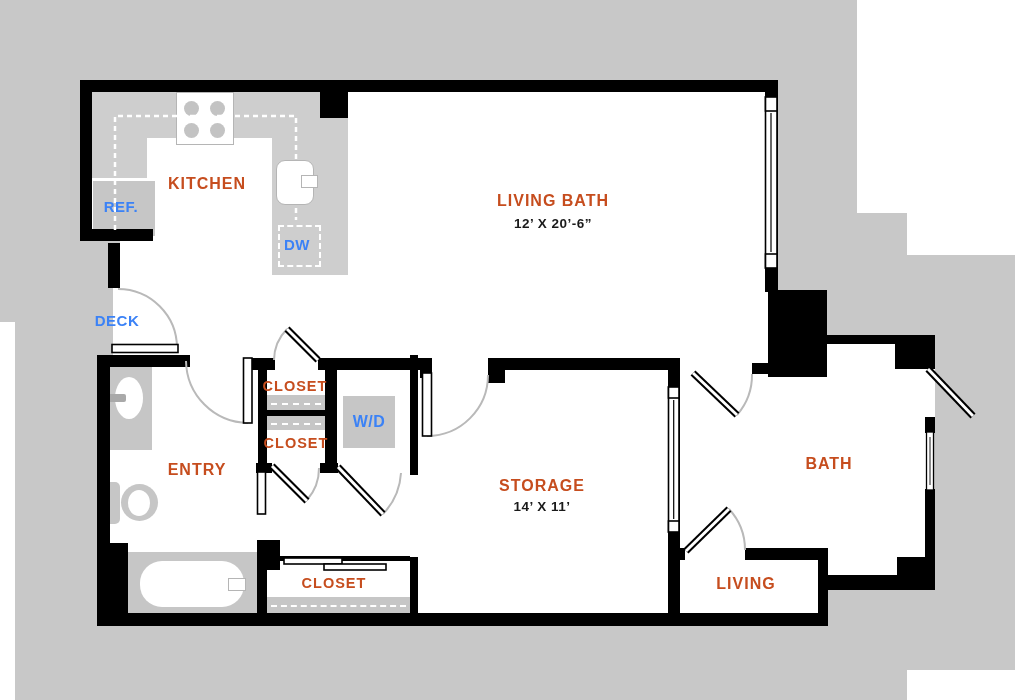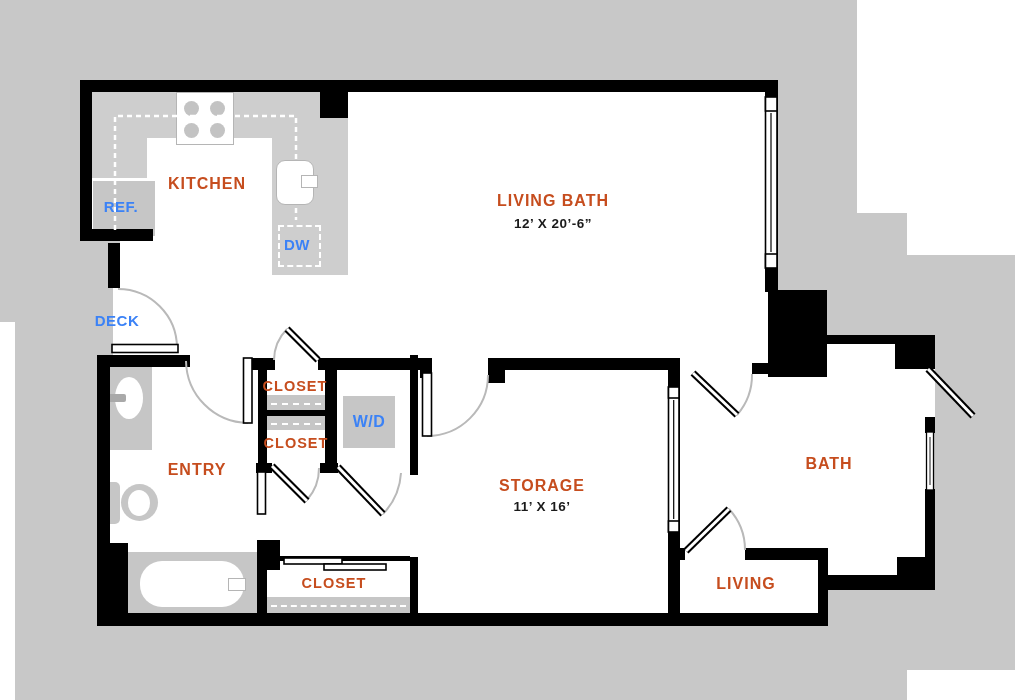--- a/index.html
+++ b/index.html
@@ -179,18 +179,18 @@
   <div class="lbl appl-lbl" style="left:121px;top:206px;">REF.</div>
   <div class="lbl appl-lbl" style="left:297px;top:244px;">DW</div>
   <div class="lbl room-lbl" style="left:553px;top:201px;">LIVING BATH</div>
   <div class="lbl dim-lbl" style="left:553px;top:223px;">12’ X 20’-6”</div>
   <div class="lbl appl-lbl" style="left:117px;top:320px;">DECK</div>
   <div class="lbl room-lbl" style="left:197px;top:470px;">ENTRY</div>
   <div class="lbl room-lbl-sm" style="left:295px;top:386px;">CLOSET</div>
   <div class="lbl room-lbl-sm" style="left:296px;top:443px;">CLOSET</div>
   <div class="lbl appl-lbl" style="left:369px;top:422px;font-size:16px;">W/D</div>
   <div class="lbl room-lbl" style="left:542px;top:486px;">STORAGE</div>
-  <div class="lbl dim-lbl" style="left:542px;top:506px;">11’ X 16’</div>
+  <div class="lbl dim-lbl" style="left:542px;top:506px;">14’ X 11’</div>
   <div class="lbl room-lbl-sm" style="left:334px;top:583px;">CLOSET</div>
   <div class="lbl room-lbl" style="left:829px;top:464px;">BATH</div>
   <div class="lbl room-lbl" style="left:746px;top:584px;">LIVING</div>
 
 </div>
 
 </body></html>

